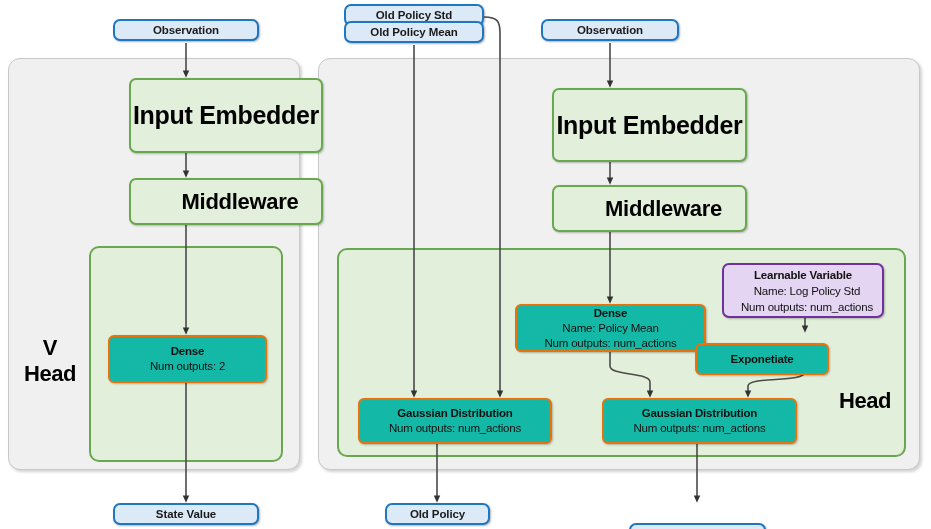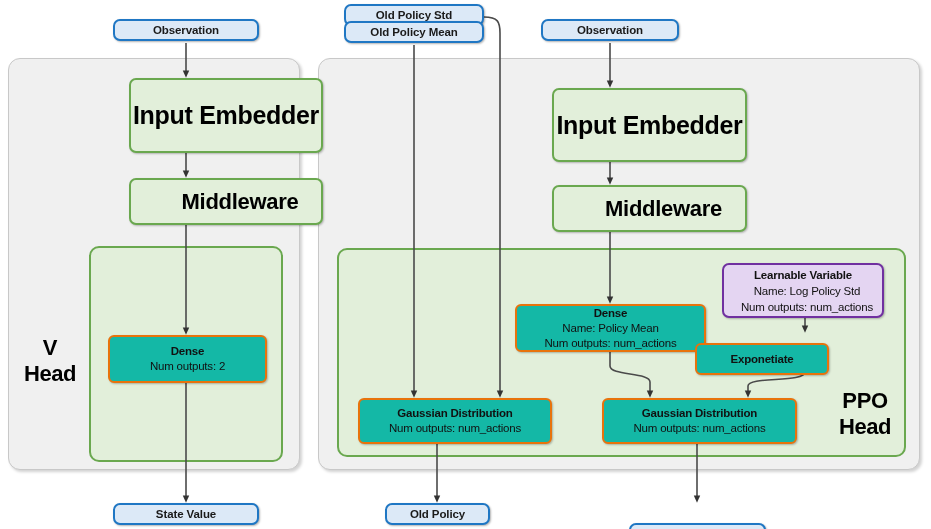--- a/index.html
+++ b/index.html
@@ -249,21 +249,20 @@
     <span class="op-title">Gaussian Distribution</span>
     <span class="op-sub">Num outputs: num_actions</span>
   </div>
 
   <div class="node op-box" style="left:602px; top:398px; width:195px; height:46px;">
     <span class="op-title">Gaussian Distribution</span>
     <span class="op-sub">Num outputs: num_actions</span>
   </div>
 
   <div class="head-caption" style="left:820px; top:388px; width:90px;">
-    <div>PPO</div>
     <div>Head</div>
   </div>
 
   <div class="node io-box" style="left:385px; top:503px; width:105px; height:22px;">
     <span>Old Policy</span>
   </div>
 
   <div class="node io-box" style="left:113px; top:503px; width:146px; height:22px;">
     <span>State Value</span>
   </div>

